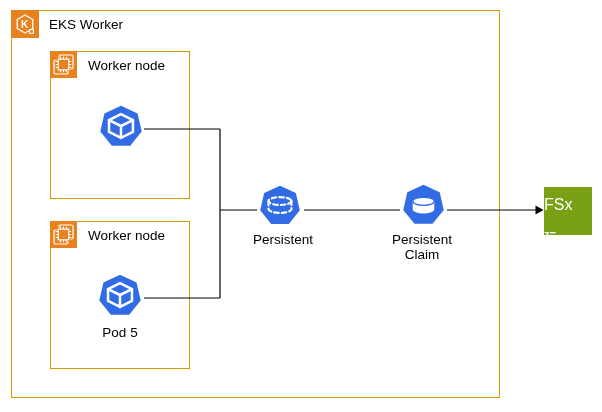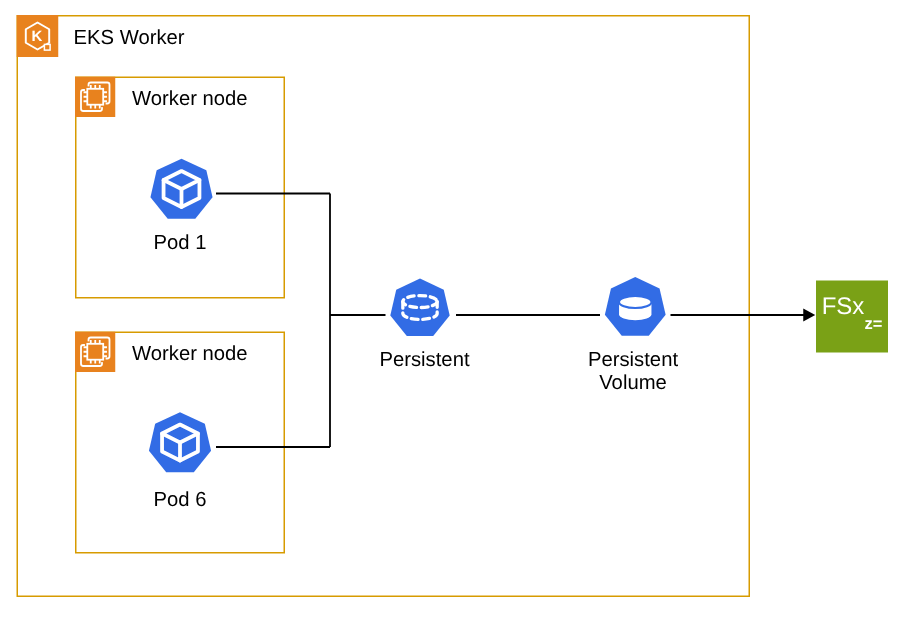--- a/index.html
+++ b/index.html
@@ -17,21 +17,21 @@
   .center-label{
     position:absolute;text-align:center;font-size:13.5px;line-height:15px;
   }
   .wires{position:absolute;left:0;top:0;z-index:5;pointer-events:none;}
   .fsx{
     position:absolute;left:544px;top:187px;width:48px;height:48px;
     background:#7AA116;z-index:6;
   }
   .fsx-text{
     position:absolute;left:0;top:9px;width:100%;display:flex;
-    justify-content:center;color:#fff;font-size:16px;line-height:18px;
+    justify-content:center;color:#fff;font-size:16px;line-height:18px;flex-direction:column;
   }
   .fsx-sub{font-size:11px;font-weight:700;position:relative;top:11px;left:0px;}
   .icon-layer{position:absolute;z-index:4;}
 </style>
 </head>
 <body>
 
 <div class="canvas">
 
   <div class="box" style="left:11px;top:10px;width:489px;height:388px;">
@@ -83,51 +83,50 @@
   </div>
 
   <svg class="node-icon icon-layer" style="left:98px;top:103px;" width="46" height="46" viewBox="0 0 100 100">
     <polygon points="50,6 86,23 95,62 70,93 30,93 5,62 14,23" fill="#326CE5"></polygon>
     <g fill="none" stroke="#ffffff" stroke-width="5.5" stroke-linejoin="round" stroke-linecap="round">
       <path d="M50,24 L76,37 L50,50 L24,37 Z"></path>
       <path d="M24,37 L24,63 L50,76 L50,50"></path>
       <path d="M76,37 L76,63 L50,76"></path>
     </g>
   </svg>
-  <div class="center-label" style="left:75px;top:154px;width:90px;">Pod 1</div>
 
   <svg class="node-icon icon-layer" style="left:97px;top:272px;" width="46" height="46" viewBox="0 0 100 100">
     <polygon points="50,6 86,23 95,62 70,93 30,93 5,62 14,23" fill="#326CE5"></polygon>
     <g fill="none" stroke="#ffffff" stroke-width="5.5" stroke-linejoin="round" stroke-linecap="round">
       <path d="M50,24 L76,37 L50,50 L24,37 Z"></path>
       <path d="M24,37 L24,63 L50,76 L50,50"></path>
       <path d="M76,37 L76,63 L50,76"></path>
     </g>
   </svg>
-  <div class="center-label" style="left:75px;top:325px;width:90px;">Pod 6</div>
+  <div class="center-label" style="left:75px;top:325px;width:90px;">Pod 5</div>
 
   <svg class="node-icon icon-layer" style="left:258px;top:183px;" width="44" height="44" viewBox="0 0 100 100">
     <polygon points="50,6 86,23 95,62 70,93 30,93 5,62 14,23" fill="#326CE5"></polygon>
     <g fill="none" stroke="#ffffff" stroke-width="5" stroke-dasharray="10 7" stroke-linecap="round">
       <ellipse cx="50" cy="41" rx="26" ry="9"></ellipse>
       <path d="M24,41 V59 A26,9 0 0 0 76,59 V41"></path>
     </g>
   </svg>
   <div class="center-label" style="left:213px;top:232px;width:140px;">
     <div>Persistent</div>
   </div>
 
   <svg class="node-icon icon-layer" style="left:401px;top:182px;" width="45" height="45" viewBox="0 0 100 100">
     <polygon points="50,6 86,23 95,62 70,93 30,93 5,62 14,23" fill="#326CE5"></polygon>
     <path d="M26,43 V61 A24,9 0 0 0 74,61 V43 A24,9 0 0 0 26,43 Z" fill="#ffffff"></path>
     <ellipse cx="50" cy="43" rx="24" ry="9" fill="#ffffff" stroke="#326CE5" stroke-width="3"></ellipse>
   </svg>
   <div class="center-label" style="left:352px;top:232px;width:140px;">
     <div>Persistent</div>
-    <div>Volume</div>
+    <div>Claim</div>
   </div>
 
   <div class="fsx">
     <div class="fsx-text">
       <span>FSx</span>
         <span class="fsx-sub">z=</span>
     </div>
   </div>
 
   <svg class="wires" width="602" height="412" viewBox="0 0 602 412">

